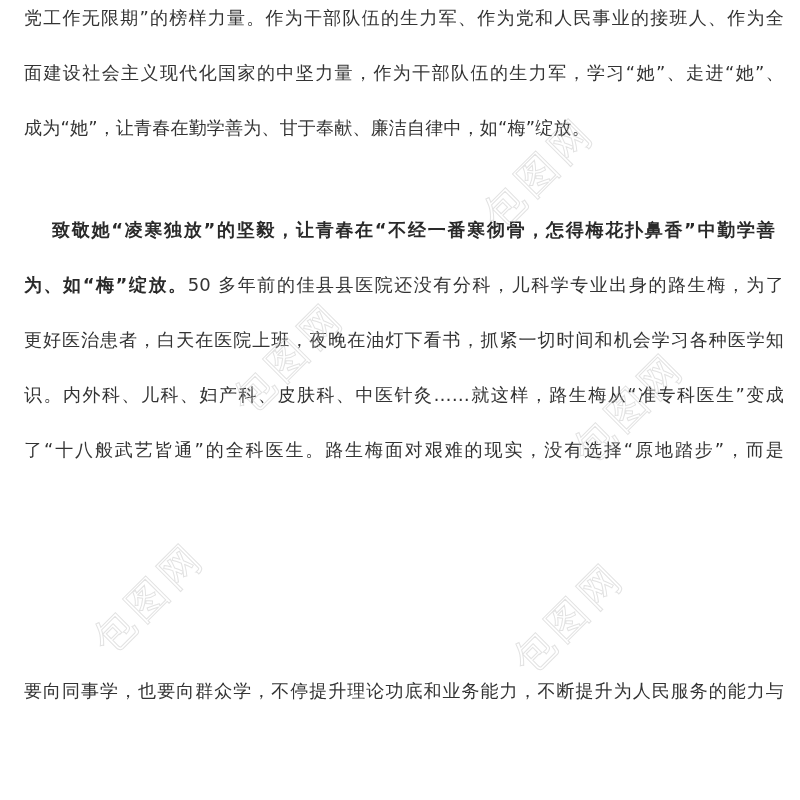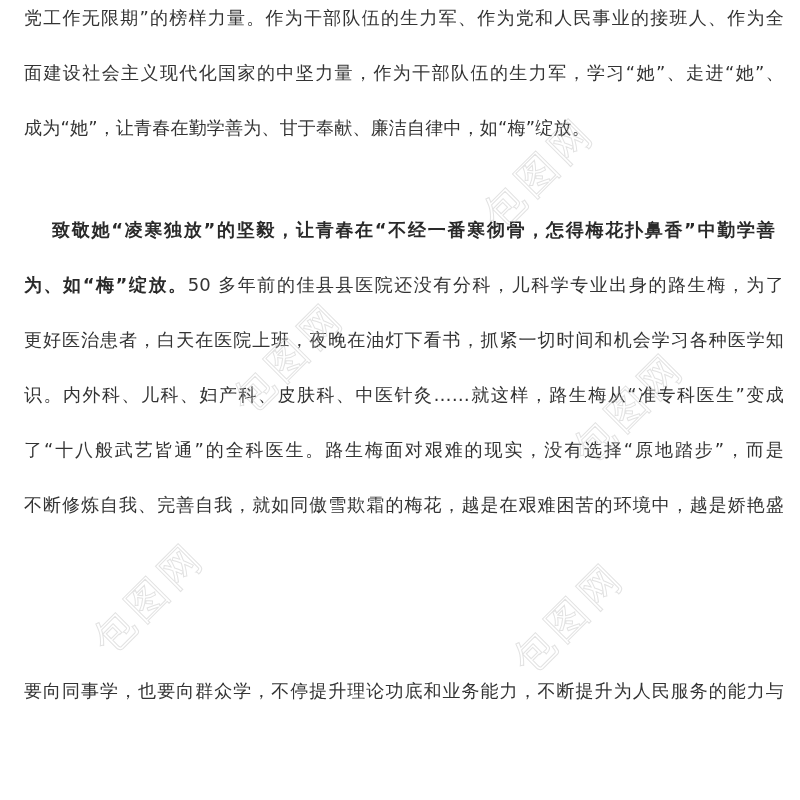--- a/index.html
+++ b/index.html
@@ -60,21 +60,20 @@
   <div class="line justify" style="top:58px;">面建设社会主义现代化国家的中坚力量，作为干部队伍的生力军，学习“她”、走进“她”、</div>
   <div class="line" style="top:113px;">成为“她”，让青春在勤学善为、甘于奉献、廉洁自律中，如“梅”绽放。</div>
 
   <div class="line indent justify bold" style="top:215px;">致敬她“凌寒独放”的坚毅，让青春在“不经一番寒彻骨，怎得梅花扑鼻香”中勤学善</div>
   <div class="line justify" style="top:270px;">
     <span class="bold">为、如“梅”绽放。</span><span>50 多年前的佳县县医院还没有分科，儿科学专业出身的路生梅，为了</span>
   </div>
   <div class="line justify" style="top:325px;">更好医治患者，白天在医院上班，夜晚在油灯下看书，抓紧一切时间和机会学习各种医学知</div>
   <div class="line justify" style="top:380px;">识。内外科、儿科、妇产科、皮肤科、中医针灸……就这样，路生梅从“准专科医生”变成</div>
   <div class="line justify" style="top:435px;">了“十八般武艺皆通”的全科医生。路生梅面对艰难的现实，没有选择“原地踏步”，而是</div>
-  <div class="line justify" style="top:490px;">不断修炼自我、完善自我，就如同傲雪欺霜的梅花，越是在艰难困苦的环境中，越是娇艳盛</div>
   <div class="line justify" style="top:676px;">要向同事学，也要向群众学，不停提升理论功底和业务能力，不断提升为人民服务的能力与</div>
 
   <div class="watermark" style="left:470px; top:145px;">包图网</div>
   <div class="watermark" style="left:560px; top:380px;">包图网</div>
   <div class="watermark" style="left:80px; top:570px;">包图网</div>
   <div class="watermark" style="left:500px; top:590px;">包图网</div>
   <div class="watermark" style="left:220px; top:330px;">包图网</div>
 </div>
 
 </body></html>

